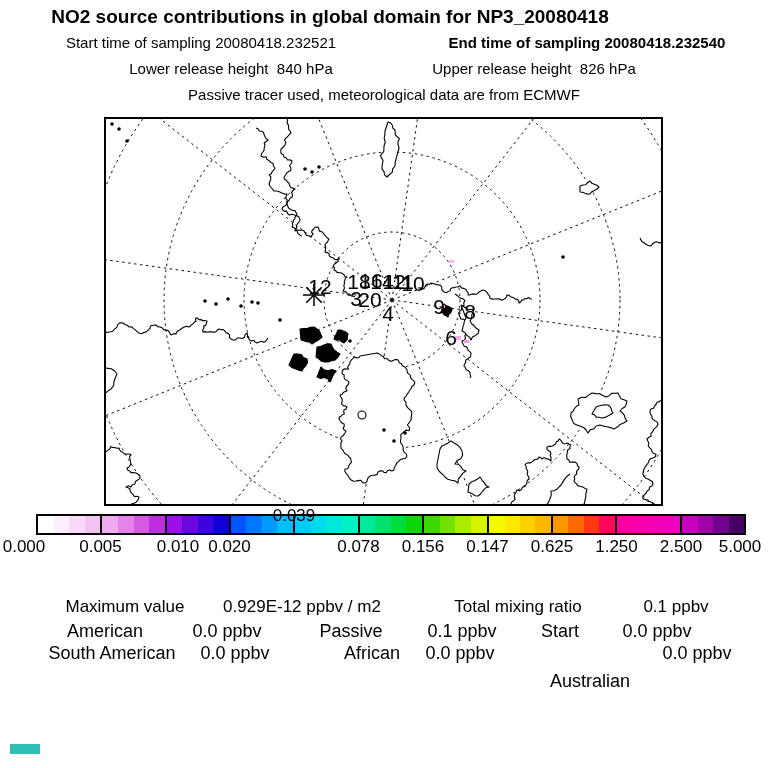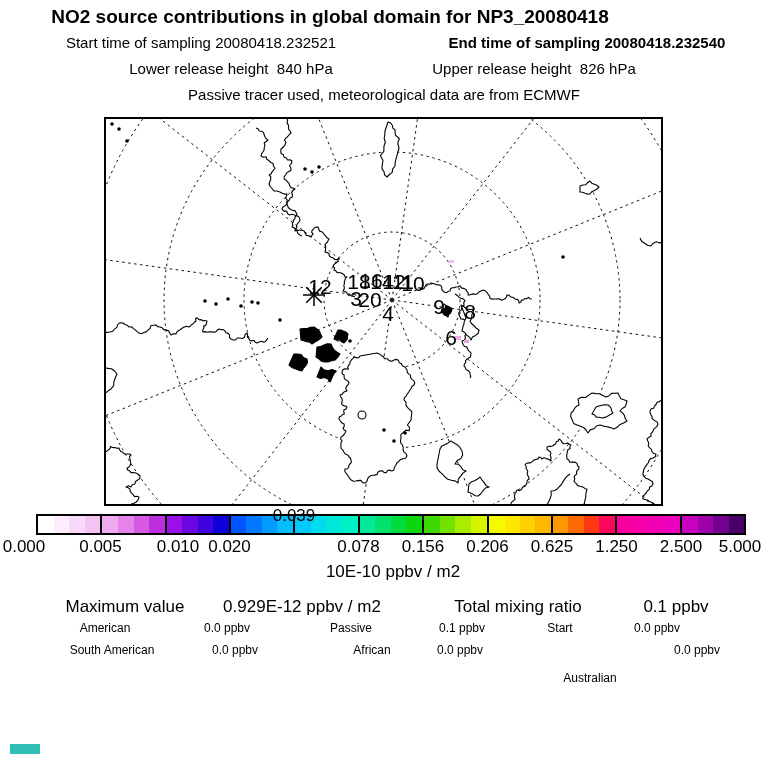--- a/index.html
+++ b/index.html
@@ -5,21 +5,21 @@
   html,body{margin:0;padding:0;background:#ffffff;}
   #stage{
     position:relative;width:768px;height:768px;background:#fff;overflow:hidden;
     font-family:"Liberation Sans","DejaVu Sans",sans-serif;color:#000;
   }
   .chunk{position:absolute;transform:translateX(-50%);white-space:pre;}
   .t-title{font-size:19px;font-weight:bold;letter-spacing:0px;}
   .t-head{font-size:15px;}
   .t-unit{font-size:17px;}
   .t-stat1{font-size:17px;}
-  .t-stat2{font-size:12px;}
+  .t-stat2{font-size:18px;}
   .t-cbar{font-size:17px;font-weight:normal;}
   #map-svg{position:absolute;left:104px;top:117px;}
   #colorbar{
     position:absolute;left:36px;top:514px;width:710px;height:21px;
     display:flex;border:2px solid #000;box-sizing:border-box;
   }
   .cbar-seg{flex:1 1 0;border-right:2px solid #000;}
   .cbar-seg:last-child{border-right:none;}
   #footer-mark{position:absolute;left:10px;top:744px;width:30px;height:10px;}
 </style>
@@ -143,28 +143,27 @@
       <div class="cbar-seg" style="background: linear-gradient(to right, rgb(200, 0, 192) 0px, rgb(200, 0, 192) 25%, rgb(160, 0, 170) 25%, rgb(160, 0, 170) 50%, rgb(116, 0, 144) 50%, rgb(116, 0, 144) 75%, rgb(72, 0, 104) 75%, rgb(72, 0, 104) 100%);"></div>
     </div>
   <div id="cbar-labels">
       <span class="chunk t-cbar" style="left: 24px; top: 537px;">0.000</span>
       <span class="chunk t-cbar" style="left: 100.5px; top: 537px;">0.005</span>
       <span class="chunk t-cbar" style="left: 178px; top: 537px;">0.010</span>
       <span class="chunk t-cbar" style="left: 229.5px; top: 537px;">0.020</span>
       <span class="chunk t-cbar" style="left: 294px; top: 506px;">0.039</span>
       <span class="chunk t-cbar" style="left: 358.5px; top: 537px;">0.078</span>
       <span class="chunk t-cbar" style="left: 423px; top: 537px; text-align: right;">0.156</span>
-      <span class="chunk t-cbar" style="left: 487.5px; top: 537px;">0.206</span>
+      <span class="chunk t-cbar" style="left: 487.5px; top: 537px;">0.147</span>
       <span class="chunk t-cbar" style="left: 552px; top: 537px;">0.625</span>
       <span class="chunk t-cbar" style="left: 616.5px; top: 537px;">1.250</span>
       <span class="chunk t-cbar" style="left: 681px; top: 537px;">2.500</span>
       <span class="chunk t-cbar" style="left: 740px; top: 537px;">5.000</span>
     </div>
 
-  <div class="chunk t-unit" style="left:393px;top:562px;">10E-10 ppbv / m2</div>
 
   <div id="stats-layer">
       <span class="chunk t-stat1" style="left: 125px; top: 597px;">Maximum value</span>
       <span class="chunk t-stat1" style="left: 302px; top: 597px;">0.929E-12 ppbv / m2</span>
       <span class="chunk t-stat1" style="left: 518px; top: 597px;">Total mixing ratio</span>
       <span class="chunk t-stat1" style="left: 676px; top: 597px;">0.1 ppbv</span>
       <span class="chunk t-stat2" style="left: 105px; top: 621px;">American</span>
       <span class="chunk t-stat2" style="left: 227px; top: 621px;">0.0 ppbv</span>
       <span class="chunk t-stat2" style="left: 351px; top: 621px;">Passive</span>
       <span class="chunk t-stat2" style="left: 462px; top: 621px;">0.1 ppbv</span>

